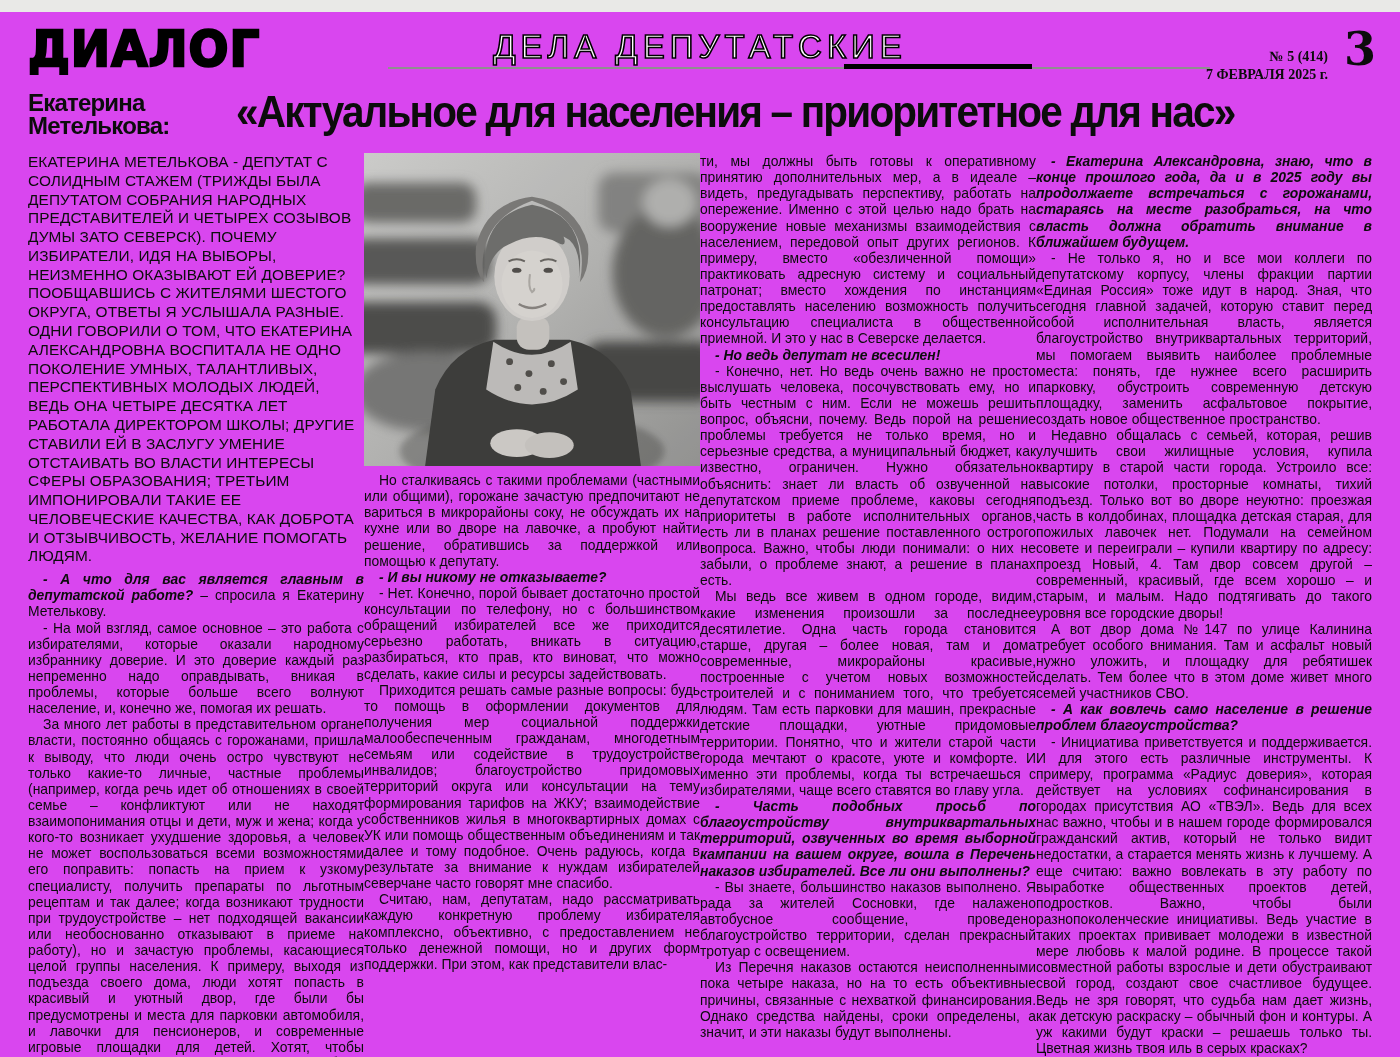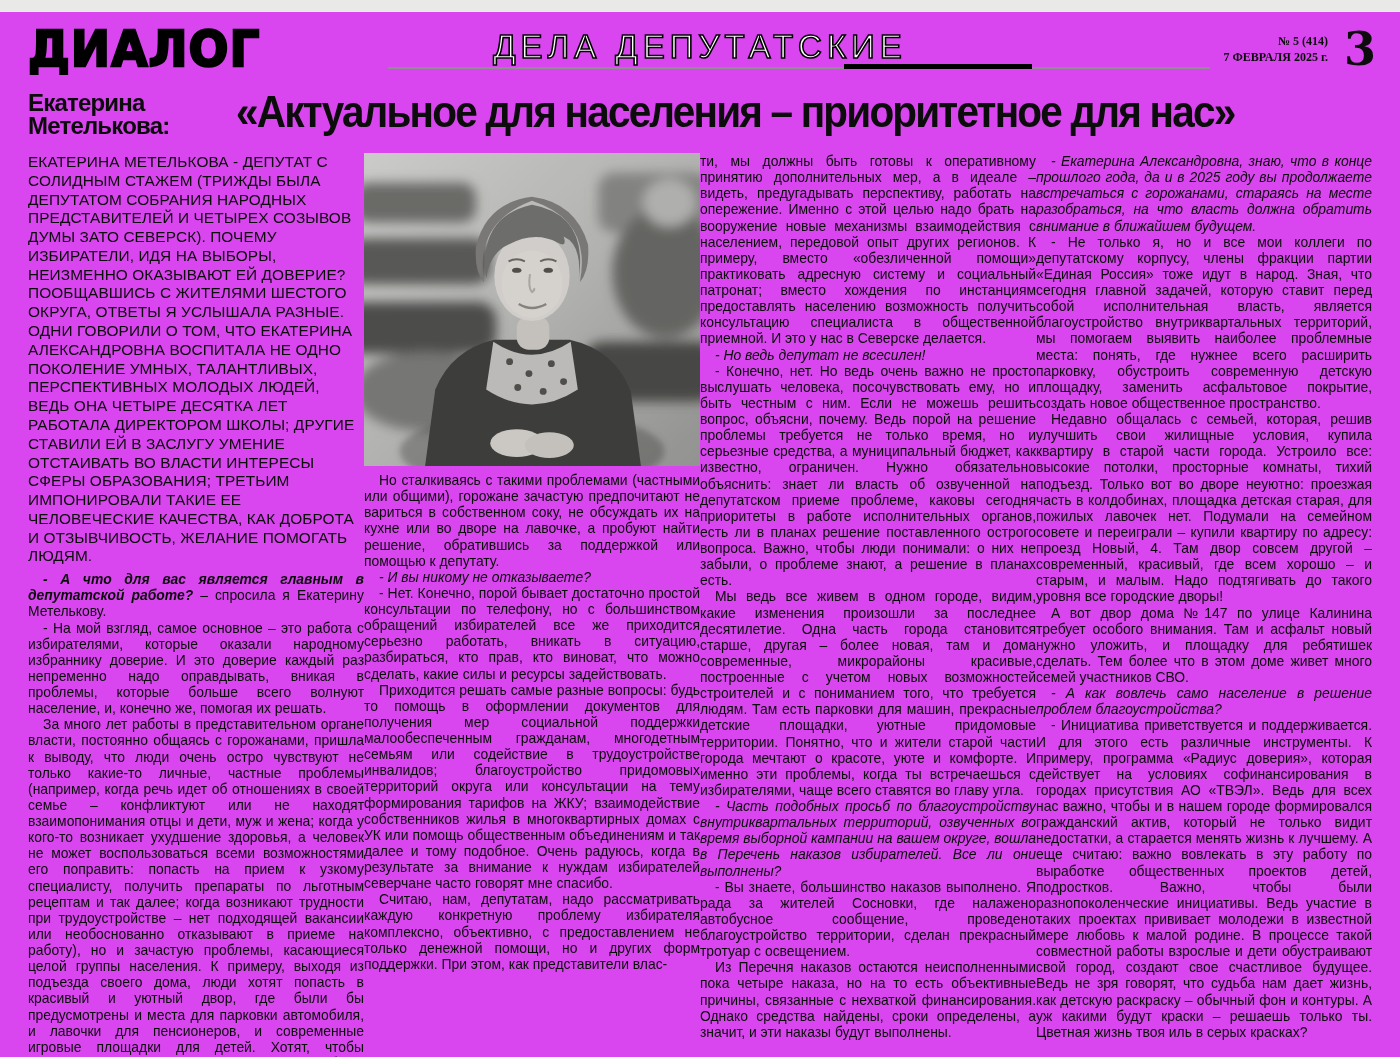--- a/index.html
+++ b/index.html
@@ -19,23 +19,23 @@
   .section-title {
     position:absolute; left:50%; top:16px; transform:translateX(-50%);
     font-size:33px; letter-spacing:5px; font-weight:400;
     color:#fff; -webkit-text-stroke:1.6px #000; white-space:nowrap;
   }
   .rule-seg { position:absolute; }
   .rule-a { left:388px; top:55px; width:456px; height:2px; background:#8f8f8f; }
   .rule-b { left:844px; top:52px; width:188px; height:5px; background:#000; }
   .rule-c { left:1032px; top:55px; width:178px; height:2px; background:#8f8f8f; }
   .issue-block {
-    position:absolute; right:72px; top:22px; text-align:right;
+    position:absolute; right:72px; top:36px; text-align:right;
     font-family:"Liberation Serif", serif; font-weight:700;
-    font-size:12px; line-height:1.3;
+    font-size:14px; line-height:1.3;
   }
   .page-number {
     position:absolute; right:24px; top:14px;
     font-family:"DejaVu Serif", serif; font-weight:700; font-size:46px; line-height:1;
   }
 
   
   .headline-row { position:absolute; left:28px; top:76px; right:18px; height:64px; display:flex; align-items:flex-start; }
   .headline-name {
     width:208px; flex:0 0 auto; font-size:24px; font-weight:700;
@@ -53,21 +53,21 @@
     overflow:hidden;
   }
   .col { overflow:hidden; }
   .intro {
     font-size:15.4px; line-height:1.22; letter-spacing:0.1px;
     text-align:left; margin:0 0 5px 0;
   }
   .body-text { font-size:13.9px; line-height:1.16; }
   .para { margin:0; text-align:justify; text-indent:15px; }
   .para.cont { text-indent:0; }
-  .para.question { font-weight:400; font-style:italic; }
+  .para.question { font-weight:700; font-style:italic; }
   .q-lead { font-weight:700; font-style:italic; }
   .photo-frame { width:100%; height:313px; margin:0 0 6px 0; display:block; }
 </style>
 </head>
 <body>
 
 <div class="page">
 
   <div class="logo">ДИАЛОГ</div>
   <div class="section-title">ДЕЛА ДЕПУТАТСКИЕ</div>
@@ -152,21 +152,21 @@
         <path d="M173 109 Q181 105 189 109" stroke="#6d6a66" stroke-width="2" fill="none"></path>
         <path d="M163 122 Q161 136 165 140 Q168 138 167 136" stroke="#b3afaa" stroke-width="2" fill="none"></path>
         <path d="M152 152 Q165 160 179 152" stroke="#8d8884" stroke-width="2.4" fill="none"></path>
 
         <ellipse cx="150" cy="292" rx="26" ry="14" fill="#d6d3cf"></ellipse>
         <ellipse cx="182" cy="294" rx="24" ry="13" fill="#cfccc8"></ellipse>
 
         <rect x="0" y="0" width="330" height="315" fill="#000" opacity="0.05"></rect>
       </svg>
       <div>
-          <p class="para normal">Но сталкиваясь с такими проблемами (частными или общими), горожане зачастую предпочитают не вариться в собственном соку, не обсуждать их на кухне или во дворе на лавочке, а пробуют найти решение, обратившись за поддержкой или помощью к депутату.</p>
+          <p class="para normal">Но сталкиваясь с такими проблемами (частными или общими), горожане зачастую предпочитают не вариться в микрорайоны соку, не обсуждать их на кухне или во дворе на лавочке, а пробуют найти решение, обратившись за поддержкой или помощью к депутату.</p>
           <p class="para question">- И вы никому не отказываете?</p>
           <p class="para normal">- Нет. Конечно, порой бывает достаточно простой консультации по телефону, но с большинством обращений избирателей все же приходится серьезно работать, вникать в ситуацию, разбираться, кто прав, кто виноват, что можно сделать, какие силы и ресурсы задействовать.</p>
           <p class="para normal">Приходится решать самые разные вопросы: будь то помощь в оформлении документов для получения мер социальной поддержки малообеспеченным гражданам, многодетным семьям или содействие в трудоустройстве инвалидов; благоустройство придомовых территорий округа или консультации на тему формирования тарифов на ЖКУ; взаимодействие собственников жилья в многоквартирных домах с УК или помощь общественным объединениям и так далее и тому подобное. Очень радуюсь, когда в результате за внимание к нуждам избирателей северчане часто говорят мне спасибо.</p>
           <p class="para normal">Считаю, нам, депутатам, надо рассматривать каждую конкретную проблему избирателя комплексно, объективно, с предоставлением не только денежной помощи, но и других форм поддержки. При этом, как представители влас-</p>
         </div>
     </div>
 
     <div class="col body-text">
       <div>
           <p class="para cont">ти, мы должны быть готовы к оперативному принятию дополнительных мер, а в идеале – видеть, предугадывать перспективу, работать на опережение. Именно с этой целью надо брать на вооружение новые механизмы взаимодействия с населением, передовой опыт других регионов. К примеру, вместо «обезличенной помощи» практиковать адресную систему и социальный патронат; вместо хождения по инстанциям предоставлять населению возможность получить консультацию специалиста в общественной приемной. И это у нас в Северске делается.</p>

